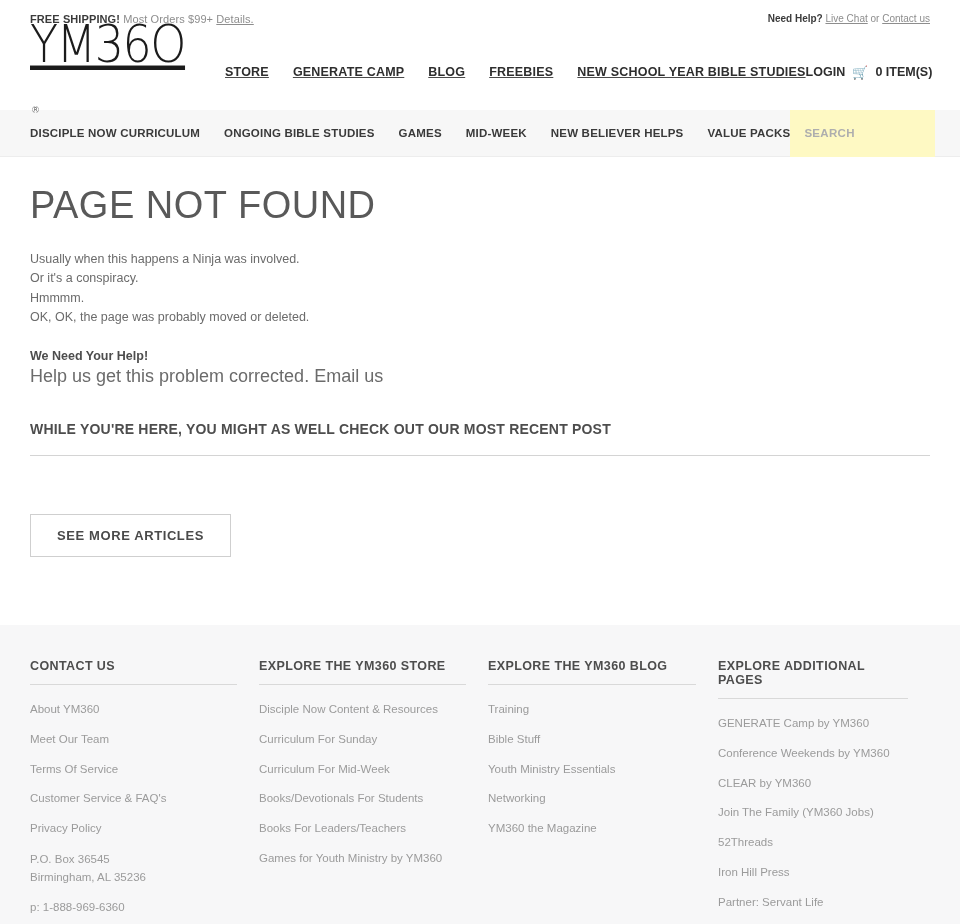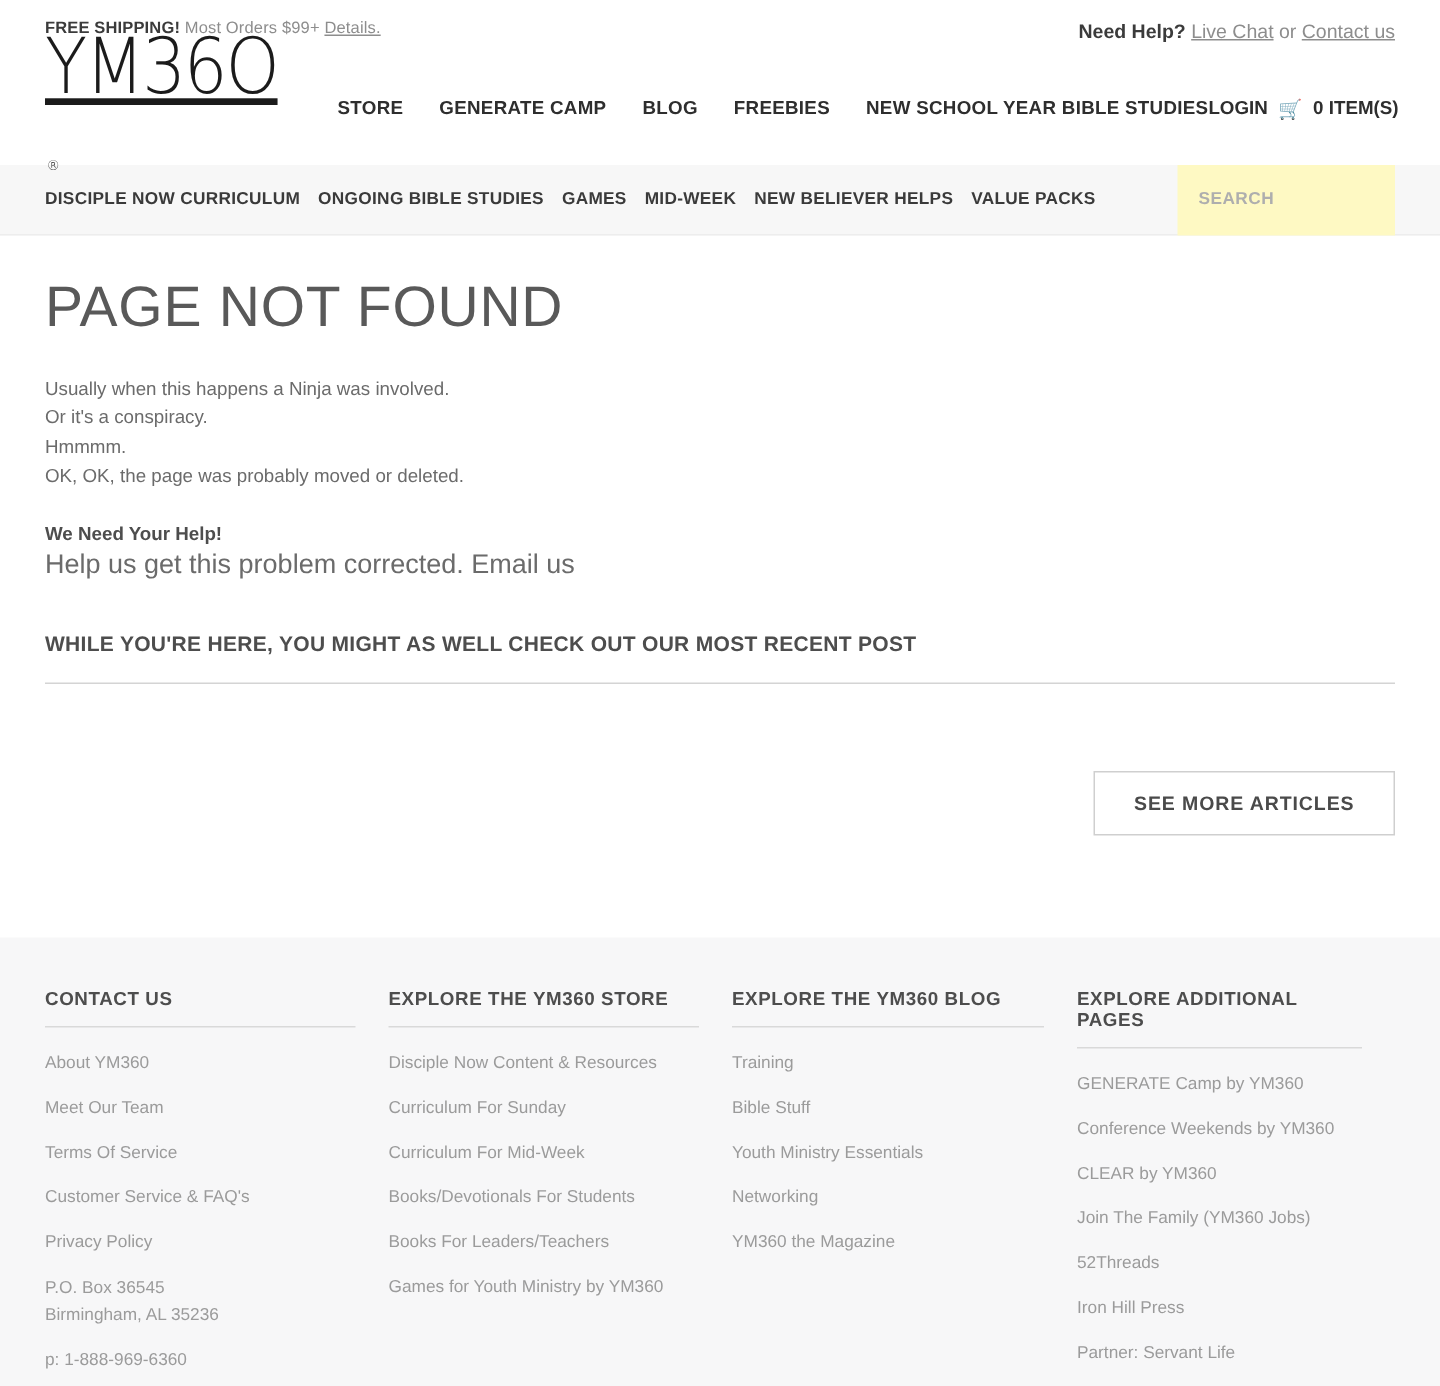--- a/index.html
+++ b/index.html
@@ -19,21 +19,21 @@
     padding: 4px 30px;
     display: flex;
     align-items: flex-start;
     justify-content: space-between;
     padding-top: 13px;
   }
   .ship { font-size: 11px; letter-spacing: .1px; white-space: nowrap; }
   .ship .strong { font-weight: bold; color: #3b3b3b; }
   .ship .reg { color: #8d8d8d; }
   .ship .lnk { color: #8d8d8d; text-decoration: underline; }
-  .help { font-size: 13px; white-space: nowrap; }
+  .help { font-size: 10px; white-space: nowrap; }
   .help .strong { font-weight: bold; color: #3b3b3b; }
   .help .lnk { color: #8d8d8d; text-decoration: underline; }
   .help .plain { color: #8d8d8d; }
 
   
   .masthead {
     height: 76px;
     padding: 0 30px;
     display: flex;
     align-items: center;
@@ -59,20 +59,21 @@
     left: 1px;
     letter-spacing: 0;
     transform: scaleY(.9);
     display: inline-block;
   }
   .mainnav {
     display: flex;
     align-items: center;
     gap: 24px;
     margin-left: 40px;
+    text-decoration: underline;
   }
   .mainnav a {
     font-size: 12.5px;
     font-weight: bold;
     color: #2e2e2e;
     text-decoration: none;
     letter-spacing: .2px;
     white-space: nowrap;
   }
   .acct {
@@ -91,21 +92,21 @@
   
   .catnav {
     height: 47px;
     background: #f7f7f7;
     display: flex;
     align-items: center;
     padding-left: 30px;
     padding-right: 0;
     border-bottom: 1px solid #ededed;
   }
-  .catnav .items { display: flex; align-items: center; gap: 12px; }
+  .catnav .items { display: flex; align-items: center; gap: 24px; }
   .catnav a {
     font-size: 11.5px;
     font-weight: bold;
     color: #3a3a3a;
     text-decoration: none;
     letter-spacing: .2px;
     white-space: nowrap;
   }
   .searchbox {
     margin-left: auto;
@@ -163,21 +164,21 @@
     margin-top: 34px;
   }
   .rule {
     height: 1px;
     background: #d4d4d4;
     margin-top: 18px;
     border: 0;
   }
   .btnwrap {
     display: flex;
-    justify-content: flex-end;
+    justify-content: flex-start;
     margin-top: 58px;
   }
   .seemore {
     border: 1px solid #cfcfcf;
     background: #ffffff;
     padding: 13px 26px;
     font-family: "Liberation Sans", sans-serif;
     font-size: 13px;
     font-weight: bold;
     letter-spacing: .6px;

